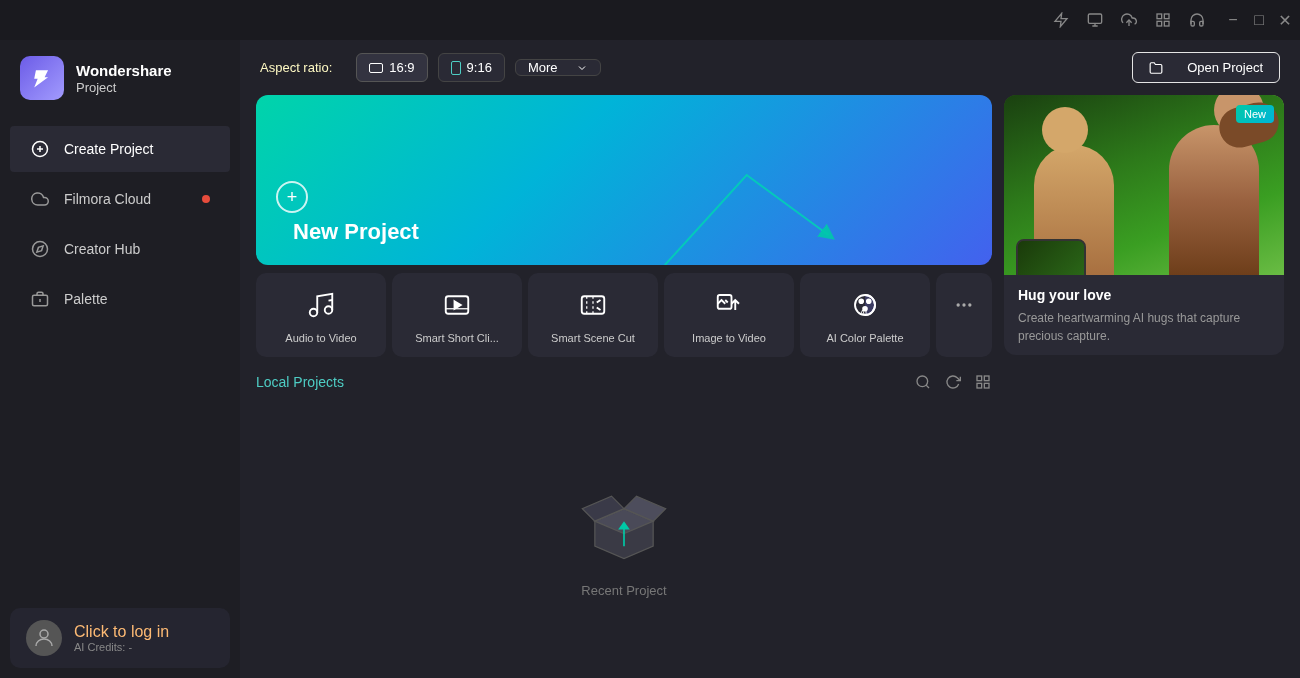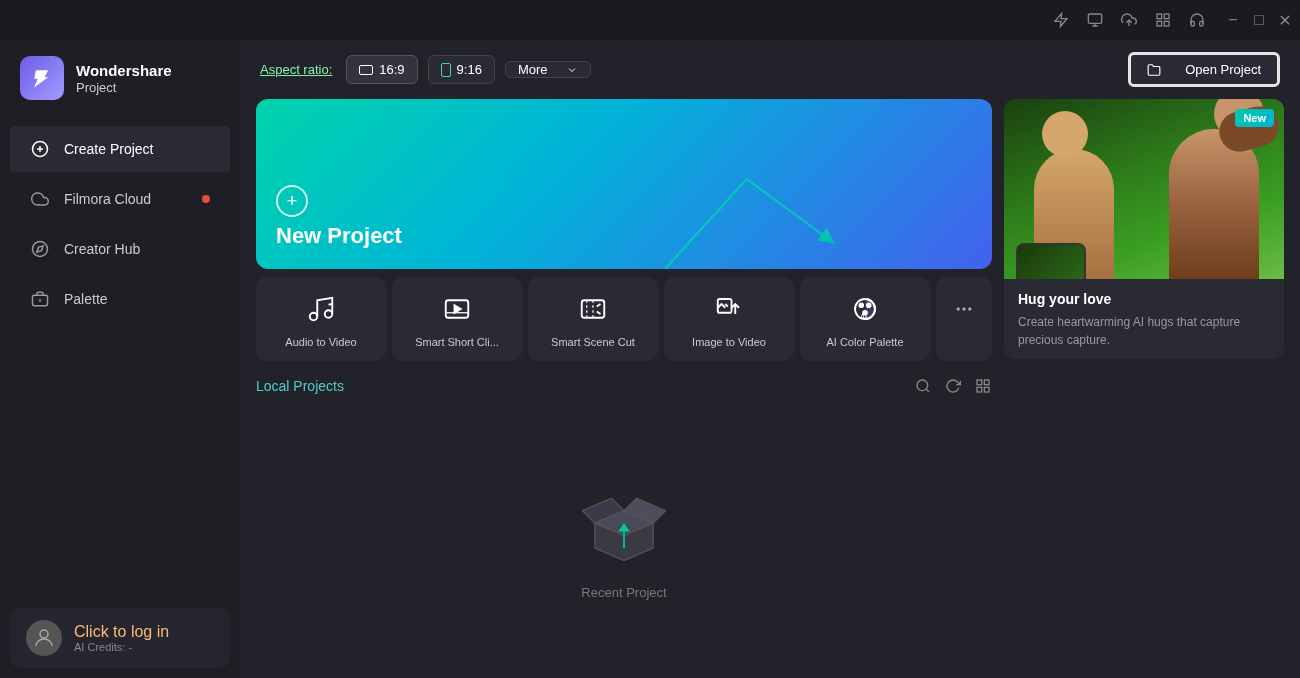--- a/index.html
+++ b/index.html
@@ -202,23 +202,22 @@
 
     .top-bar {
       display: flex;
       align-items: center;
       padding: 12px 20px;
       gap: 10px;
       flex-shrink: 0;
     }
     .aspect-label {
       font-size: 13px;
-      color: #86efac;
-      margin-right: 4px;
-      text-decoration: underline;
+      color: #fef9c3;
+      margin-right: 14px;
     }
     .aspect-btn {
       display: flex;
       align-items: center;
       gap: 6px;
       padding: 6px 12px;
       border-radius: 6px;
       cursor: pointer;
       border: 1px solid #444;
       background: #2a2a35;
@@ -260,21 +259,21 @@
       font-size: 13px;
     }
     .open-project-btn {
       margin-left: auto;
       display: flex;
       align-items: center;
       gap: 24px;
       padding: 7px 16px;
       border-radius: 6px;
       cursor: pointer;
-      border: 3px solid #e5e5e5;
+      border: 1px solid #e5e5e5;
       background: #2a2a35;
       color: #fff;
       font-size: 13px;
     }
 
     .content-area {
       display: flex;
       flex: 1;
       gap: 0;
       padding: 0 16px 16px 16px;
@@ -316,20 +315,21 @@
       align-items: center;
       justify-content: center;
       color: #fff;
       font-size: 18px;
       font-weight: 300;
     }
     .banner-title {
       font-size: 22px;
       font-weight: 600;
       color: #fff;
+      margin-left: 17px;
     }
 
     
     .arrow-overlay {
       position: absolute;
       top: 0;
       left: 0;
       width: 100%;
       height: 100%;
       pointer-events: none;
@@ -461,21 +461,21 @@
       background: linear-gradient(135deg, #1a3a0a, #2d6e1a);
       border: 2px solid #333;
     }
     .new-badge {
       position: absolute;
       top: 10px;
       right: 10px;
       background: linear-gradient(135deg, #00c9a7, #00b4d8);
       color: #fff;
       font-size: 11px;
-      font-weight: 700;
+      font-weight: 400;
       padding: 3px 8px;
       border-radius: 4px;
     }
     .promo-info {
       padding: 12px 14px;
     }
     .promo-title {
       font-size: 14px;
       font-weight: 600;
       color: #fff;

